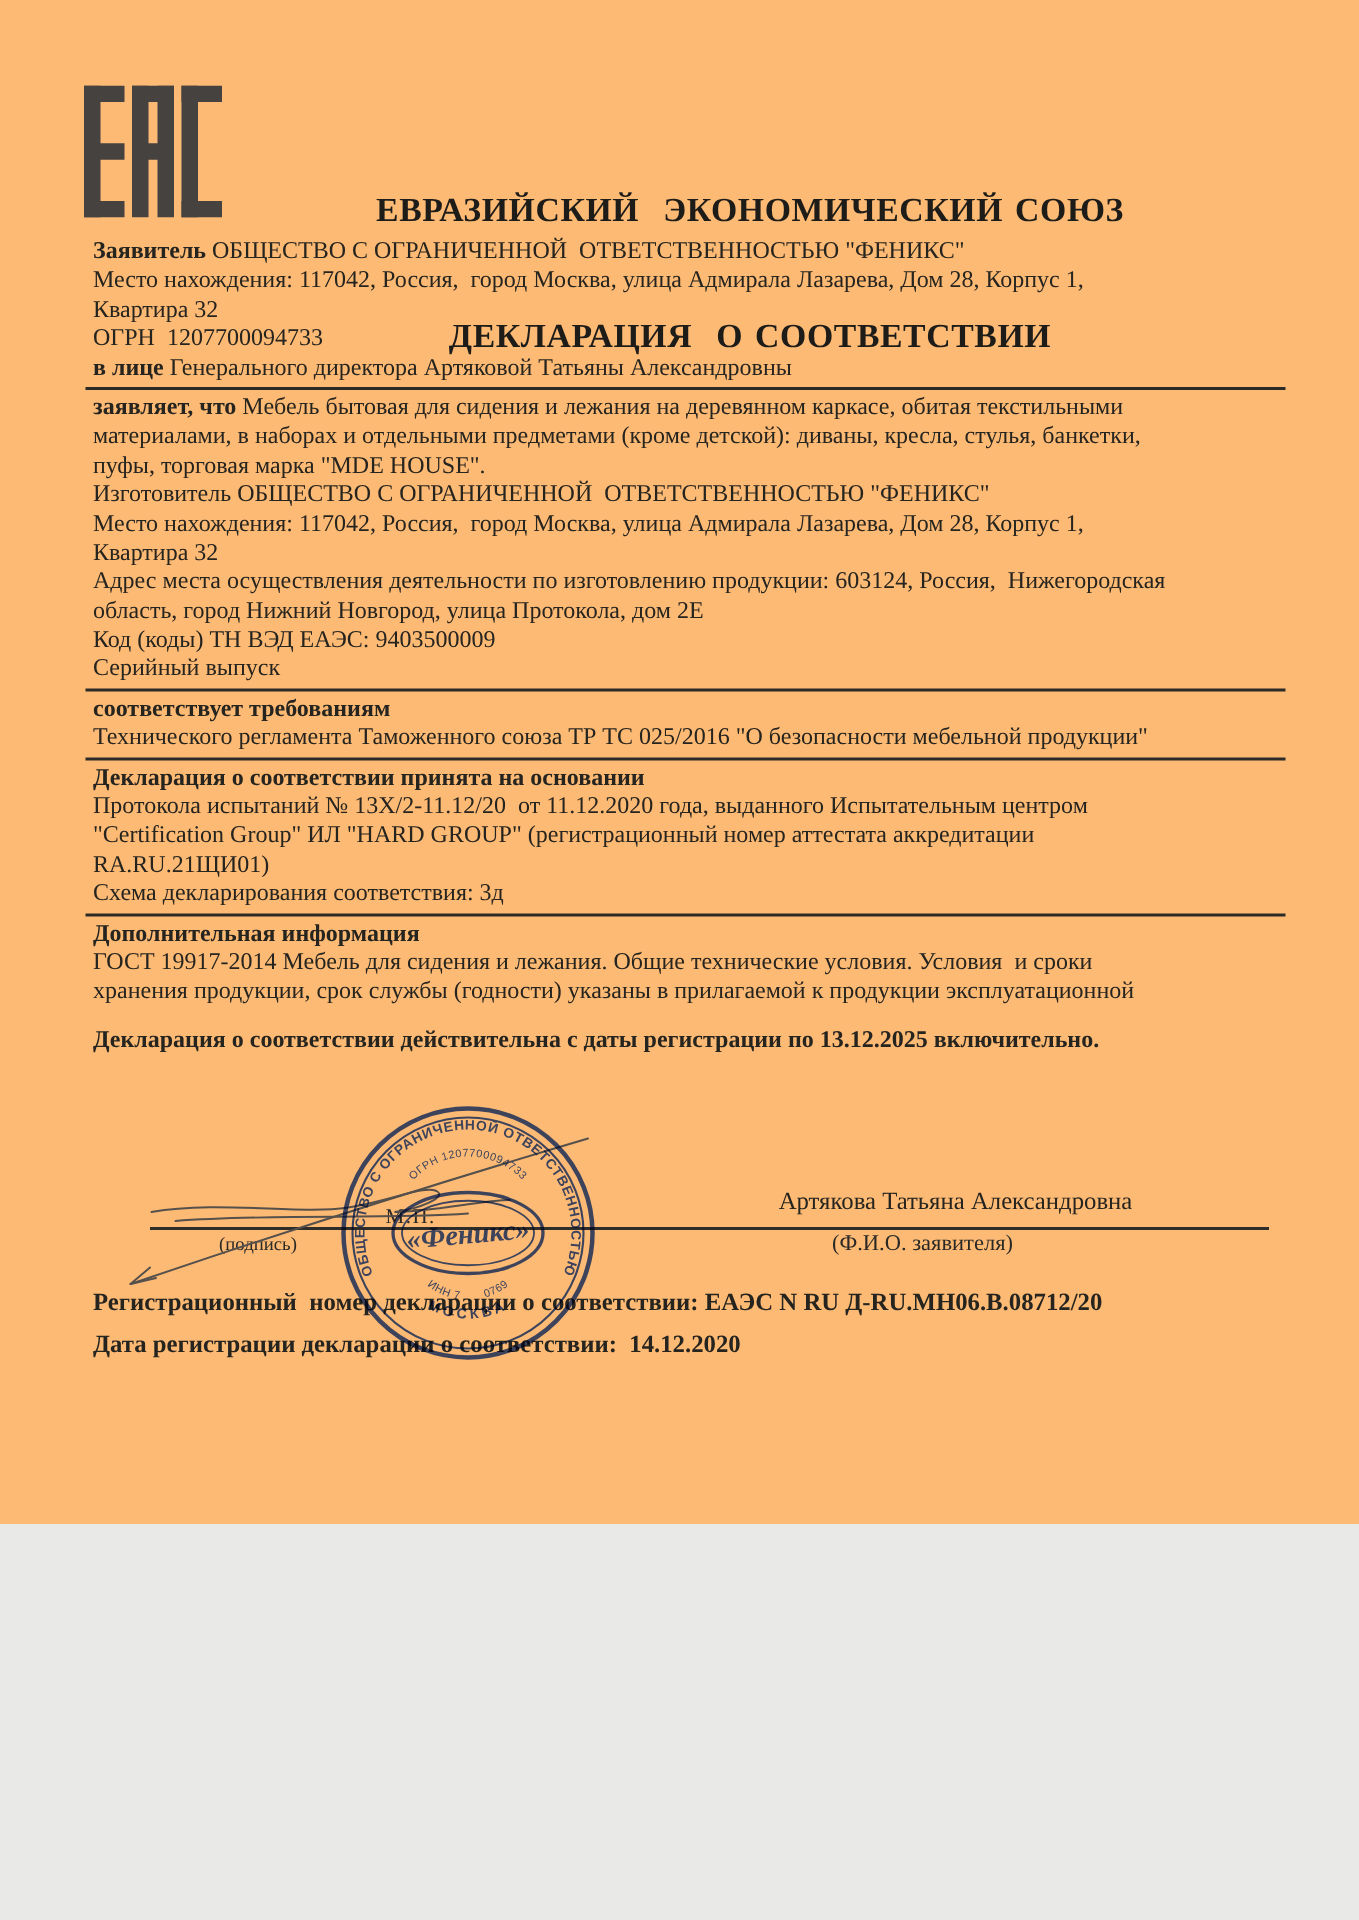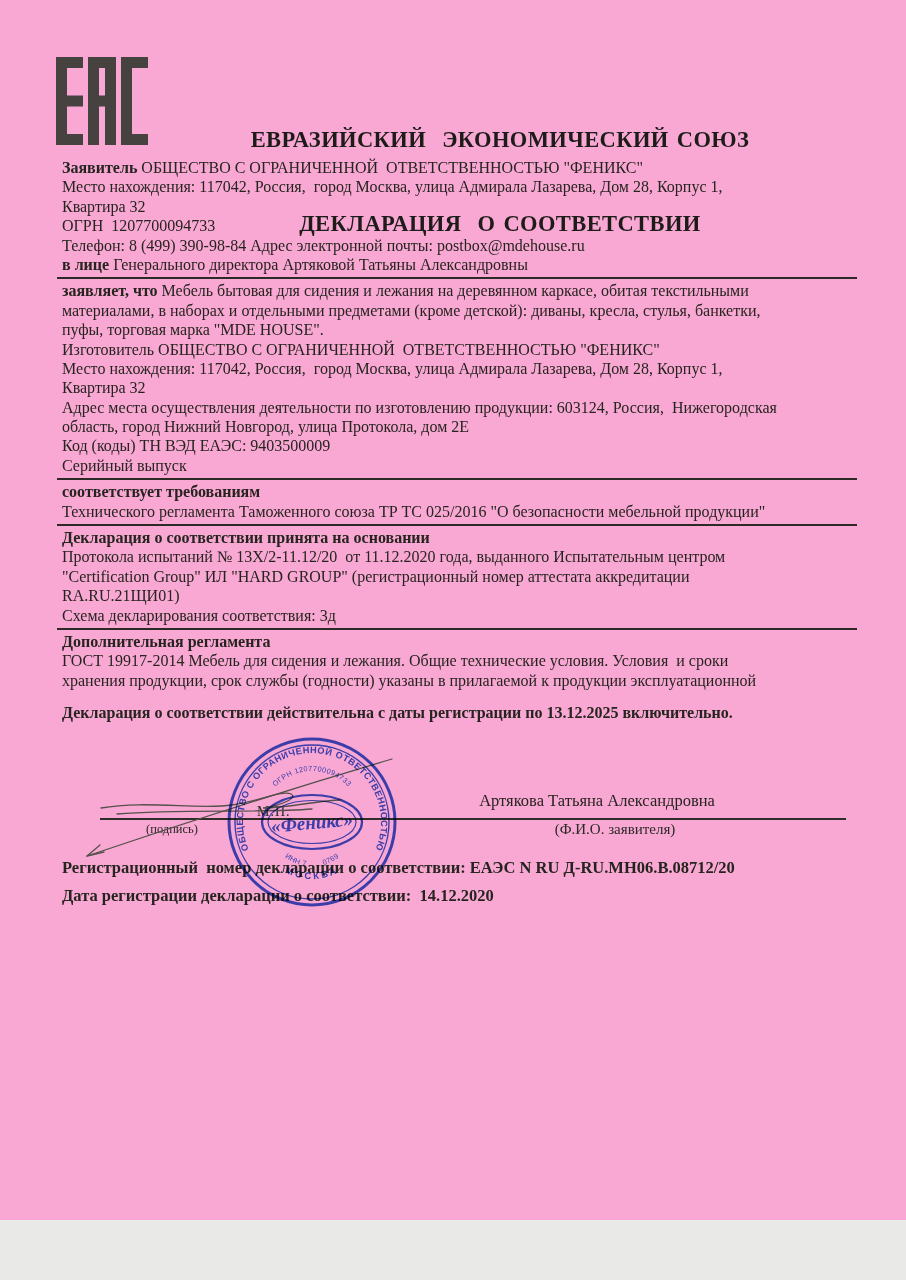--- a/index.html
+++ b/index.html
@@ -1,36 +1,36 @@
 <!DOCTYPE html>
 <html><head>
 <meta charset="utf-8">
 <style>
   html,body{margin:0;padding:0;background:#e9e9e7;}
-  .page{position:relative;width:906px;height:1220px;margin:0 auto;background:#f9a8d4;
+  .page{position:relative;width:906px;height:1016px;margin:0 auto;background:#fdba74;
         font-family:"Liberation Serif",serif;color:#26241f;overflow:hidden;}
   
   .eac{position:absolute;left:56px;top:57px;}
   
   .title{position:absolute;left:140px;top:70px;width:720px;text-align:center;
          font-weight:bold;font-size:22.5px;line-height:28px;color:#1d1c19;
          white-space:pre;letter-spacing:.4px;word-spacing:2px;}
   
   .doc{position:absolute;left:62px;top:158px;width:792px;font-size:16px;line-height:19.4px;}
   .para{margin:0;}
   .line{white-space:pre;height:19.4px;}
   .b{font-weight:bold;}
   .rule{height:2px;background:#2b2a27;margin:3px 0 2px -5px;width:800px;}
   .spacer{height:13px;}
   
   .sig-strokes{position:absolute;left:60px;top:750px;z-index:3;}
   .sig-line{position:absolute;left:100px;top:818px;width:746px;height:2px;background:#2e2d2a;z-index:1;}
   .sign-caption{position:absolute;left:112px;top:822px;width:120px;text-align:center;
                 font-size:12.5px;color:#2a2926;z-index:1;}
-  .fio-name{position:absolute;left:452px;top:791px;width:290px;text-align:center;
+  .fio-name{position:absolute;left:492px;top:791px;width:290px;text-align:center;
             font-size:16.5px;color:#26241f;z-index:1;}
   .fio-caption{position:absolute;left:540px;top:821px;width:150px;text-align:center;
                font-size:15px;color:#2a2926;z-index:1;}
   .mp{position:absolute;left:257px;top:804px;font-size:14px;color:#2a2926;z-index:1;letter-spacing:1px;}
   
   .stamp{position:absolute;left:220px;top:730px;width:184px;height:184px;z-index:5;
          mix-blend-mode:multiply;opacity:.92;}
   .stamp text{fill:#2d4ec7;}
   .st-outer{font-size:9.2px;font-weight:bold;letter-spacing:.55px;font-family:"Liberation Sans",sans-serif;}
   .st-city{font-size:9.5px;font-weight:bold;letter-spacing:2.5px;font-family:"Liberation Sans",sans-serif;}
@@ -73,23 +73,20 @@
       <div class="para">
         <div class="line"><span>Место нахождения: 117042, Россия,  город Москва, улица Адмирала Лазарева, Дом 28, Корпус 1,</span></div>
         <div class="line"><span>Квартира 32</span></div>
       </div>
       <div class="para">
       </div>
       <div class="para">
         <div class="line"><span>ОГРН  1207700094733</span></div>
       </div>
       <div class="para">
-        <div class="line"><span>Телефон: 8 (499) 390-98-84 Адрес электронной почты: postbox@mdehouse.ru</span></div>
-      </div>
-      <div class="para">
         <div class="line"><span class="b">в лице</span><span> Генерального директора Артяковой Татьяны Александровны</span></div>
       </div>
       <div class="rule"></div>
       <div class="para">
         <div class="line"><span class="b">заявляет, что</span><span> Мебель бытовая для сидения и лежания на деревянном каркасе, обитая текстильными</span></div>
         <div class="line"><span>материалами, в наборах и отдельными предметами (кроме детской): диваны, кресла, стулья, банкетки,</span></div>
         <div class="line"><span>пуфы, торговая марка "MDE HOUSE".</span></div>
       </div>
       <div class="para">
         <div class="line"><span>Изготовитель ОБЩЕСТВО С ОГРАНИЧЕННОЙ  ОТВЕТСТВЕННОСТЬЮ "ФЕНИКС"</span></div>
@@ -122,21 +119,21 @@
       <div class="para">
         <div class="line"><span>Протокола испытаний № 13Х/2-11.12/20  от 11.12.2020 года, выданного Испытательным центром</span></div>
         <div class="line"><span>"Certification Group" ИЛ "HARD GROUP" (регистрационный номер аттестата аккредитации</span></div>
         <div class="line"><span>RA.RU.21ЩИ01)</span></div>
       </div>
       <div class="para">
         <div class="line"><span>Схема декларирования соответствия: 3д</span></div>
       </div>
       <div class="rule"></div>
       <div class="para">
-        <div class="line"><span class="b">Дополнительная регламента</span></div>
+        <div class="line"><span class="b">Дополнительная информация</span></div>
       </div>
       <div class="para">
         <div class="line"><span>ГОСТ 19917-2014 Мебель для сидения и лежания. Общие технические условия. Условия  и сроки</span></div>
         <div class="line"><span>хранения продукции, срок службы (годности) указаны в прилагаемой к продукции эксплуатационной</span></div>
       </div>
       <div class="spacer"></div>
       <div class="para">
         <div class="line"><span class="b">Декларация о соответствии действительна с даты регистрации по 13.12.2025 включительно.</span></div>
       </div>
     </div>

